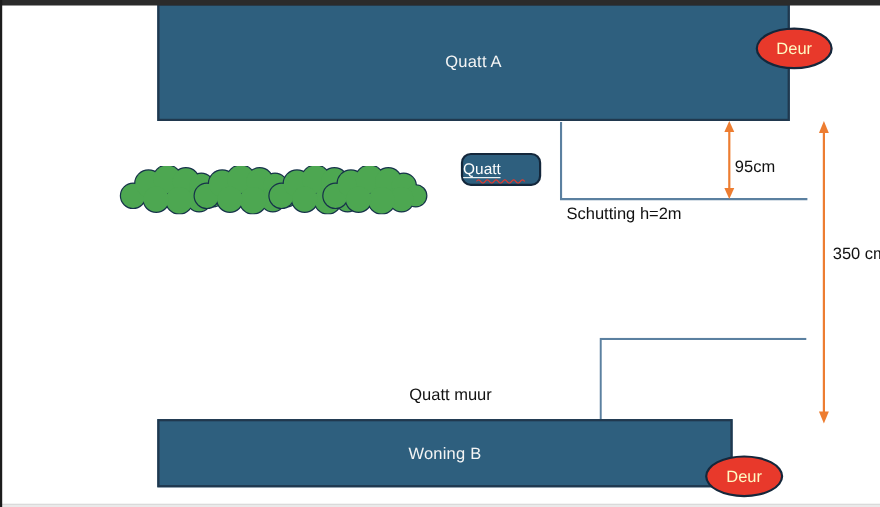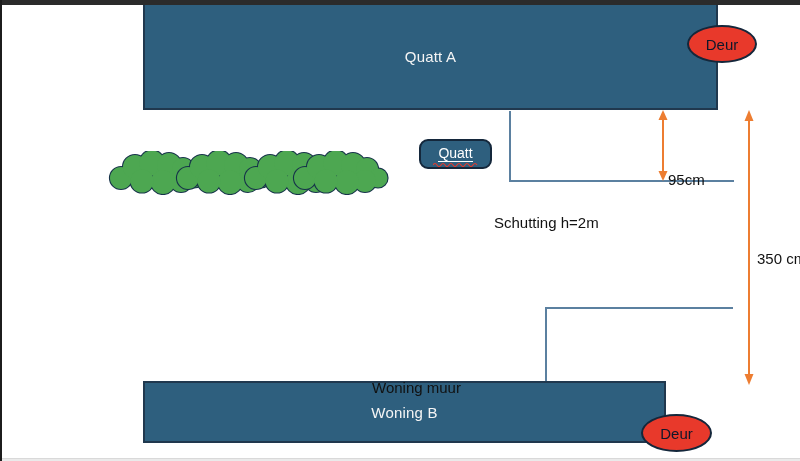--- a/index.html
+++ b/index.html
@@ -17,43 +17,43 @@
             display:flex;align-items:center;justify-content:center;box-sizing:border-box;}
   .building-a{left:143px;top:3px;width:575px;height:107px;}
   .building-b{left:143px;top:381px;width:523px;height:62px;}
   .building-label{color:#f5f5f5;font-size:15px;letter-spacing:.2px;}
 
   
   .door{position:absolute;background:#e8392b;border:2.5px solid #14273b;border-radius:50%;
         display:flex;align-items:center;justify-content:center;box-sizing:border-box;z-index:10;}
   .door-a{left:687px;top:25px;width:70px;height:38px;}
   .door-b{left:641px;top:414px;width:71px;height:38px;}
-  .door-label{color:#0f172a;font-size:15px;}
+  .door-label{color:#fef9c3;font-size:15px;}
 
   
   .quatt-box{position:absolute;left:419px;top:139px;width:73px;height:30px;background:#2e5f7e;
              border:2.5px solid #14273b;border-radius:9px;box-sizing:border-box;
-             display:flex;align-items:center;justify-content:center;}
+             display:flex;align-items:center;}
   .quatt-text{color:#ffffff;font-size:14px;border-bottom:1.3px solid #ffffff;padding-bottom:1px;line-height:1;}
   .squiggle{position:absolute;left:50%;transform:translateX(-50%);top:21px;}
 
   
   .shape{position:absolute;}
   .thinline{stroke:#5b80a0;stroke-width:2;fill:none;}
   .arrow-line{stroke:#ed7d31;stroke-width:2;fill:none;}
   .arrow-head{fill:#ed7d31;}
 
   
   .hedge{position:absolute;left:108px;top:151px;}
   .cs{fill:#4da751;stroke:#16324a;stroke-width:2.2;}
   .cf{fill:#4da751;stroke:none;}
 
   
-  .label{position:absolute;color:#111111;font-size:15px;white-space:nowrap;margin-top:28px;}
-  .fence-label{left:494px;top:186px;}
+  .label{position:absolute;color:#111111;font-size:15px;white-space:nowrap;}
+  .fence-label{left:515px;top:186px;}
   .blind-label{left:372px;top:351px;}
   .measure-95{left:668px;top:143px;}
   .measure-350{left:757px;top:222px;}
 </style>
 </head>
 <body>
 
 <div class="stage">
 
   <svg class="hedge" width="284" height="44" viewBox="0 0 284 44">
@@ -123,21 +123,21 @@
   </div>
 
   <div class="quatt-box">
     <span class="quatt-text">Quatt</span>
     <svg class="squiggle" width="46" height="5" viewBox="0 0 46 5">
       <path d="M0,3 Q2,0 4,3 T8,3 T12,3 T16,3 T20,3 T24,3 T28,3 T32,3 T36,3 T40,3 T44,3" stroke="#e8392b" stroke-width="1.2" fill="none"></path>
     </svg>
   </div>
 
   <div class="label fence-label">Schutting h=2m</div>
-  <div class="label blind-label">Woning muur</div>
+  <div class="label blind-label">Quatt muur</div>
   <div class="label measure-95">95cm</div>
   <div class="label measure-350">350 cm</div>
 
   <div class="top-bar"></div>
   <div class="left-edge"></div>
   <div class="bottom-strip"></div>
 
 </div>
 
 </body></html>

